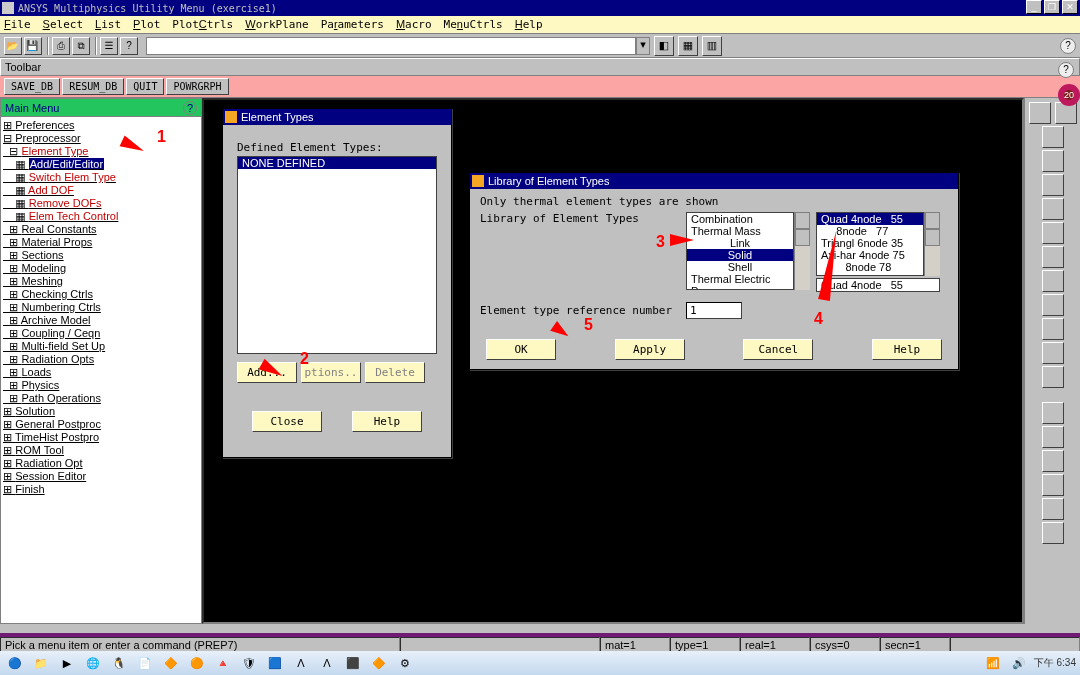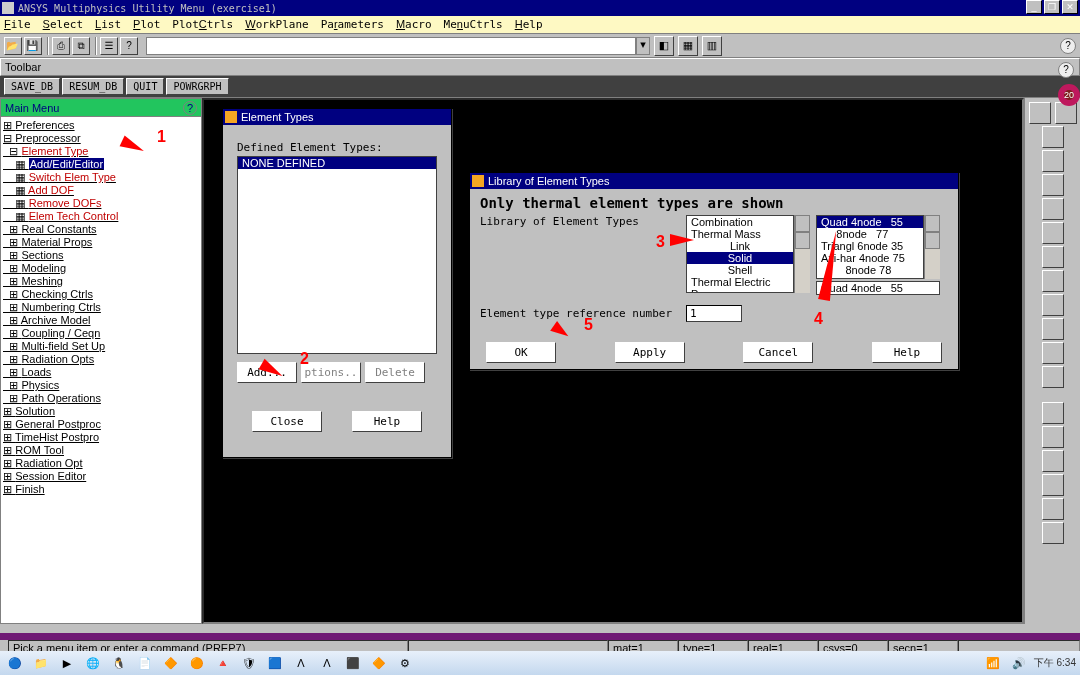--- a/index.html
+++ b/index.html
@@ -20,21 +20,21 @@
 
 .icontoolbar { background: #c0c0c0; height: 24px; display: flex; align-items: center; padding: 2px 4px; border-bottom: 1px solid #808080; position: relative; }
 .icontoolbar .tbtn { width: 18px; height: 18px; border: 1px solid #fff; border-right-color:#404040; border-bottom-color:#404040; background: #c0c0c0; margin-right: 2px; display:flex; align-items:center; justify-content:center; font-size:10px; }
 .icontoolbar .sep { width: 2px; height: 18px; border-left: 1px solid #808080; border-right: 1px solid #fff; margin: 0 3px; }
 .icontoolbar .combo { margin-left: 6px; width: 490px; height: 18px; background: #fff; border: 1px solid #808080; display:inline-block; }
 .icontoolbar .rbtn { width: 20px; height: 20px; border: 1px solid #fff; border-right-color:#404040; border-bottom-color:#404040; background: #c0c0c0; margin-left: 4px; display:flex; align-items:center; justify-content:center; }
 .helpbtn { position:absolute; right:4px; width:16px; height:16px; border-radius:50%; background:#eee; border:1px solid #808080; text-align:center; line-height:14px; font-size:10px; }
 
 
 .toolbarrow { background: #c0c0c0; border: 1px solid #808080; border-top-color:#fff; border-left-color:#fff; height: 18px; display:flex; align-items:center; padding: 0 4px; font-family: monospace; }
-.btnrow { background:#404040; height:22px; display:flex; padding:2px 4px; border-bottom:1px solid #808080; }
+.btnrow { background:#fca5a5; height:22px; display:flex; padding:2px 4px; border-bottom:1px solid #808080; }
 .oldbtn { border:1px solid #fff; border-right-color:#404040; border-bottom-color:#404040; background:#c0c0c0; padding:2px 6px; font-family:monospace; font-size:10px; margin-right:2px; }
 
 
 .mainarea { display:flex; height: 526px; }
 .mainmenu { width: 202px; background:#c0c0c0; border:1px solid #808080; display:flex; flex-direction:column; }
 .mainmenu .hdr { background:#22c55e; height:18px; display:flex; align-items:center; justify-content:space-between; padding:0 4px; font-family:monospace; color:#000080; border-bottom:1px solid #808080; }
 .tree { background:#fff; flex:1; overflow:auto; padding:2px; font-family:monospace; font-size:11px; line-height:13px; }
 .tree .n { white-space:pre;text-decoration:underline; }
 .tree .sel { background:#000080; color:#fff; padding:0 1px; }
 .tree .red { color:#c00000; }
@@ -45,32 +45,32 @@
 .righttool .rtrow { display:flex; gap:4px; }
 
 
 .dialog { position:absolute; background:#c0c0c0; border:1px solid #000; box-shadow: 1px 1px 0 #404040; }
 .dialog .dtitle { background:#000080; color:#fff; height:16px; display:flex; align-items:center; padding:0 2px; font-family:monospace; }
 .dialog .dtitle .logo { width:12px; height:12px; background:#f5a623; margin-right:4px; }
 .dialog .dbody { padding:10px 14px; }
 .listbox { background:#fff; border:1px solid #404040; font-family:monospace; font-size:11px; overflow:hidden; }
 .listbox .sel { background:#000080; color:#fff; }
 .listbox .row { padding:0 4px; white-space:pre; }
-.btn3d { border:1px solid #fff; border-right-color:#404040; border-bottom-color:#404040; background:#ffffff; padding:3px 0; font-family:monospace; width:70px; text-align:center; }
+.btn3d { border:1px solid #fff; border-right-color:#404040; border-bottom-color:#404040; background:#fef9c3; padding:3px 0; font-family:monospace; width:70px; text-align:center; }
 .btn3d.disabled { color:#808080; }
 
 .scrollv { width:16px; background:#d4d0c8; border-left:1px solid #808080; position:relative; }
 .scrollv::before, .scrollv::after { content:""; display:block; height:15px; background:#c0c0c0; border:1px solid #808080; }
 
 
 .annot-num { position:absolute; color:#ff0000; font-family:Arial; font-size:16px; font-weight:bold; }
 .arrow-r { position:absolute; width:0; height:0; border-top:6px solid transparent; border-bottom:6px solid transparent; border-left:24px solid #ff0000; }
 
 
-.statusbar { position:absolute; bottom:24px; left:0; right:0; height:18px; background:#c0c0c0; border-top:7px solid #701a75; display:flex; font-family:monospace;padding-left:8px; }
+.statusbar { position:absolute; bottom:24px; left:0; right:0; height:18px; background:#c0c0c0; border-top:4px solid #701a75; display:flex; font-family:monospace; }
 .statusbar .cell { border:1px inset #808080; padding:1px 4px; height:16px; }
 .statusbar .cell.big { flex:0 0 400px; }
 .statusbar .cell.sm { flex:0 0 70px; }
 
 
 .taskbar { position:absolute; bottom:0; left:0; right:0; height:24px; background:linear-gradient(#e8f0fa,#c4d8ee); display:flex; align-items:center; padding:0 4px; gap:4px; }
 .taskbar .tb { width:22px; height:20px; display:flex; align-items:center; justify-content:center; }
 .taskbar .spacer { flex:1; }
 .taskbar .time { font-size:10px; color:#333; white-space:pre; }
 
@@ -198,21 +198,21 @@
         </div>
       </div>
     </div>
 
     <div class="dialog" style="left:265px; top:72px; width:490px; height:198px;">
       <div class="dtitle">
           <div class="logo"></div>
           <span>Library of Element Types</span>
         </div>
       <div class="dbody" style="padding:6px 10px;">
-        <div style="font-family:monospace;font-size:14px;font-weight:bold;">Only thermal element types are shown</div>
+        <div style="font-family:monospace;font-size:11px;">Only thermal element types are shown</div>
         <div style="display:flex;margin-top:4px;gap:6px;align-items:flex-start;">
           <div style="flex:0 0 200px;font-family:monospace;">Library of Element Types</div>
           <div style="display:flex;">
             <div class="listbox" style="width:108px;height:78px;">
               <div class="row">Combination</div>
               <div class="row">Thermal Mass</div>
               <div class="row" style="text-align:center;">Link</div>
               <div class="row sel" style="text-align:center;">Solid</div>
               <div class="row" style="text-align:center;">Shell</div>
               <div class="row">Thermal Electric</div>

